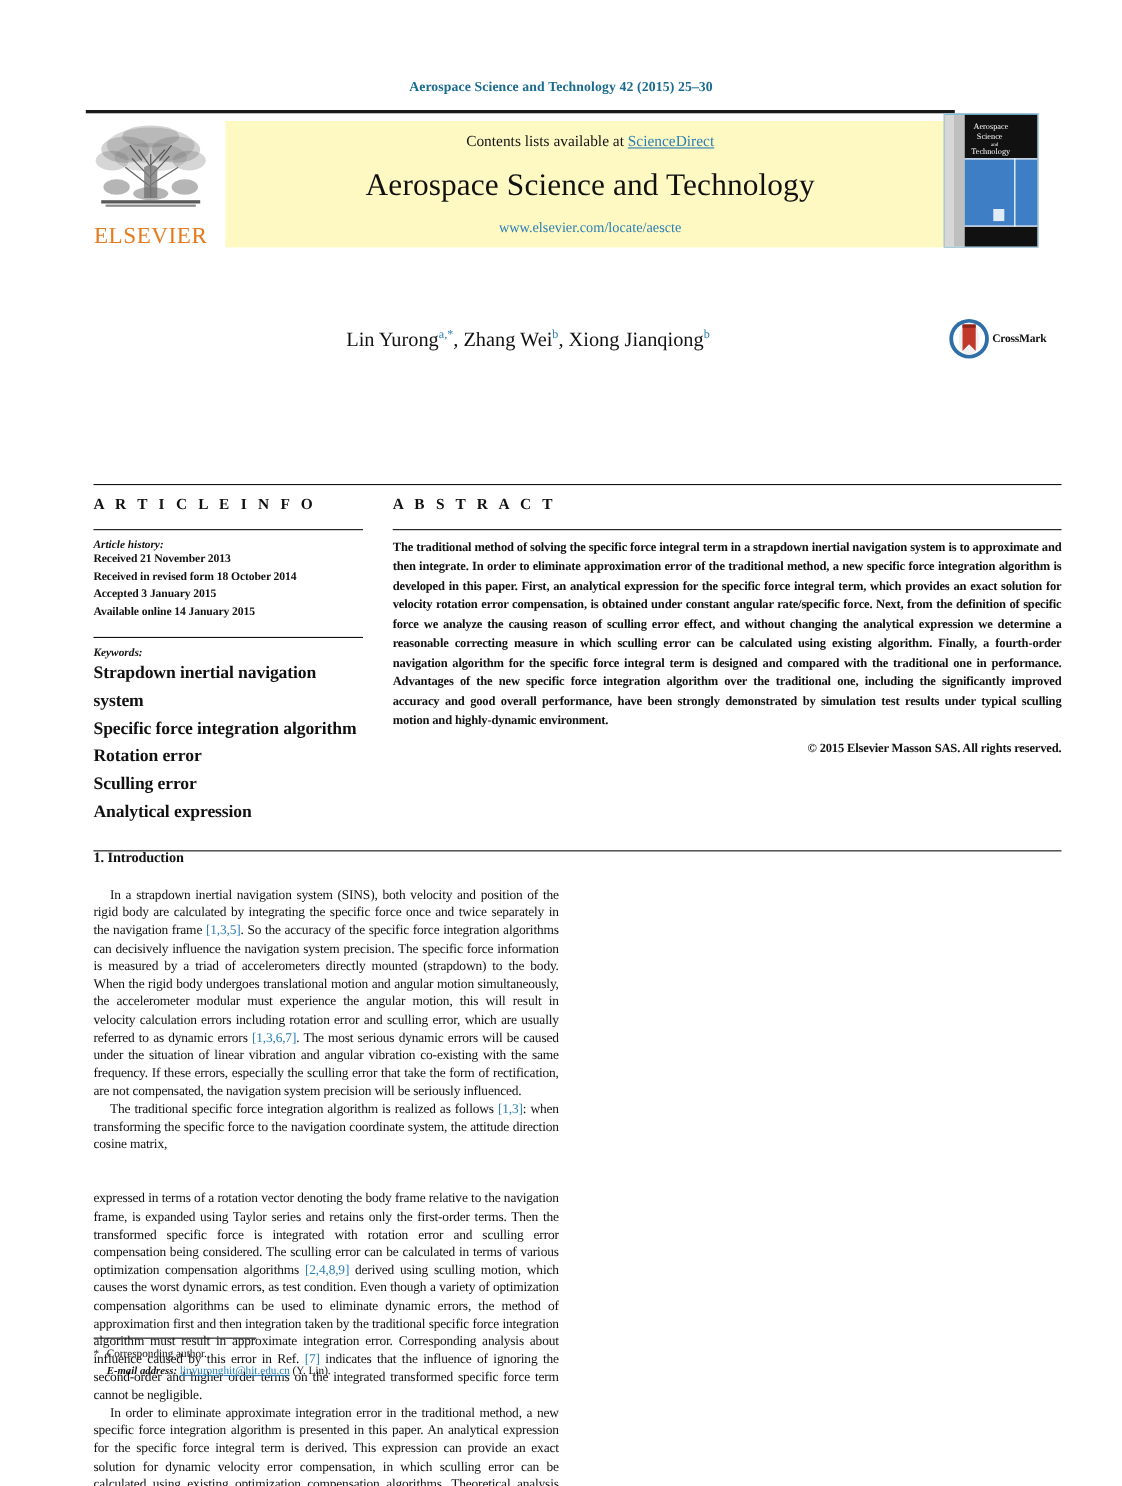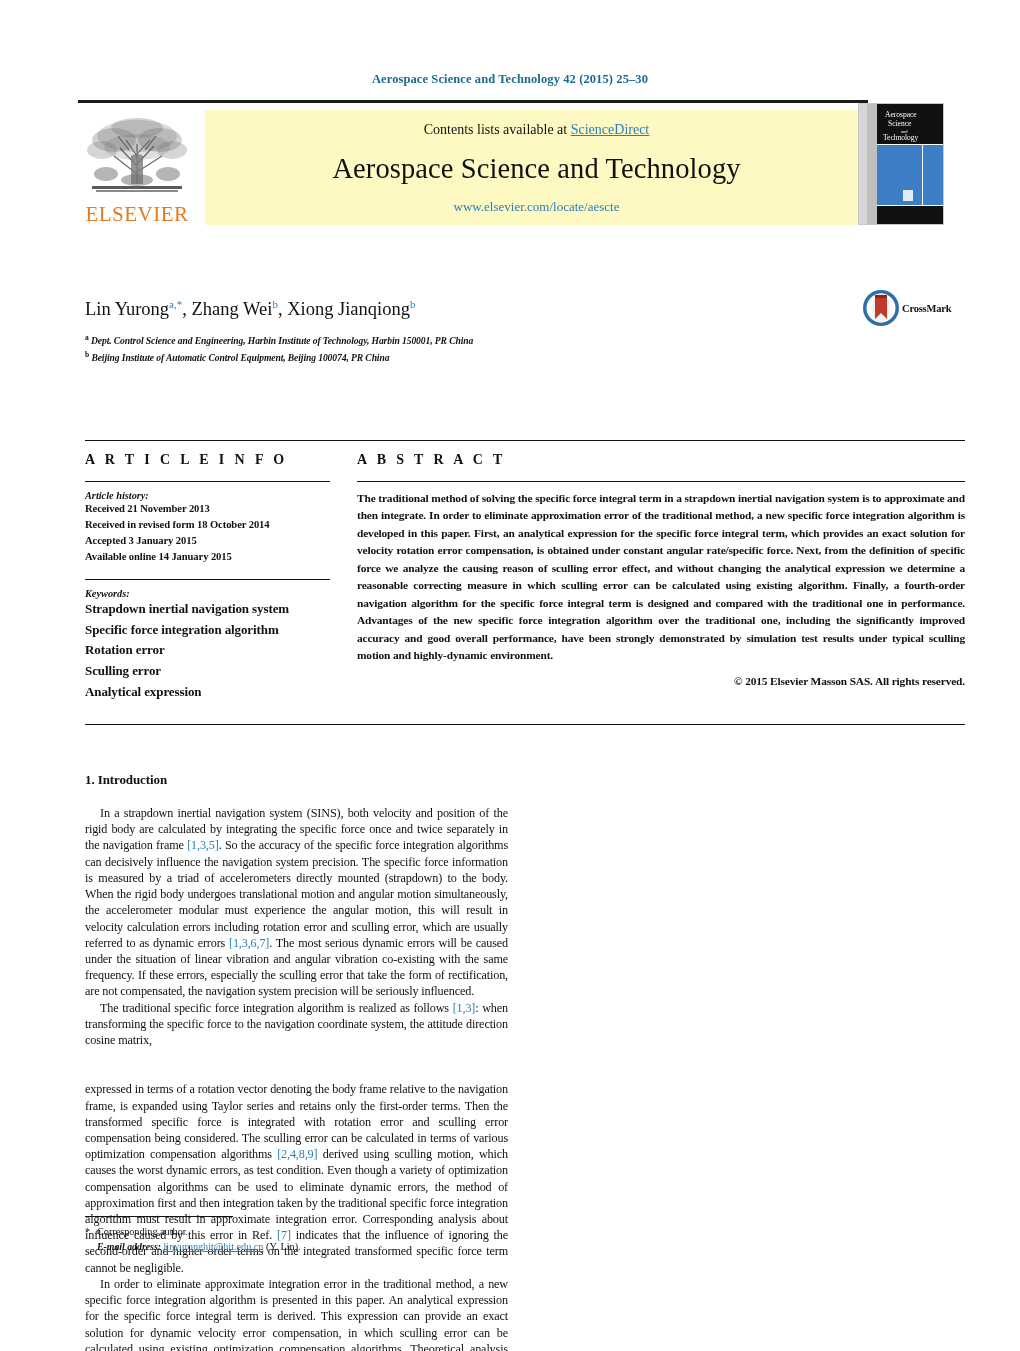--- a/index.html
+++ b/index.html
@@ -27,21 +27,21 @@
 
   
   .masthead {
     position: absolute; top: 100px; left: 78px; width: 866px; height: 128px;
   }
   .mast-rule {
     position: absolute; top: 0; left: 0; width: 790px; height: 3px; background: #1a1a1a;
   }
   .elsevier-logo {
     position: absolute; top: 10px; left: 0; width: 118px; height: 115px;
-    display: flex; flex-direction: column; align-items: center; justify-content: flex-end;
+    display: flex; flex-direction: column; align-items: center; justify-content: space-between;
   }
   .tree { width: 106px; height: 88px; display:block; }
   .elsevier-word {
     font-family: "Liberation Serif", serif;
     font-size: 21px; letter-spacing: .5px; color: #e87a1e;
     line-height: 1; margin-top: 2px; font-weight: 400;
   }
   .mast-box {
     position: absolute; top: 10px; left: 127px; width: 663px; height: 115px;
     background: #fef9c3; text-align: center;
@@ -58,21 +58,21 @@
     overflow: hidden;
   }
   .cover-inner { position: relative; width: 100%; height: 100%; }
 
   
   .title-block { position: absolute; top: 280px; left: 85px; width: 790px; }
   .paper-title {
     font-size: 25.5px; line-height: 1.22; color: #111; font-weight: 400;
     letter-spacing: -.1px;
   }
-  .authors { margin-top: 18px; font-size: 18.5px; color: #111; }
+  .authors { margin-top: 18px; font-size: 18.5px; color: #111; text-align: center; }
   .authors sup { font-size: 11px; color: #2a7fb5; vertical-align: super; }
   .authors .star { color: #2a7fb5; }
   .affils { margin-top: 12px; }
   .affil {
     font-size: 9.6px; font-style: italic; font-weight: bold; color: #111;
     line-height: 1.55; letter-spacing: -.1px;
   }
   .affil sup { font-style: normal; font-size: 7.5px; vertical-align: super; }
 
   .crossmark {
@@ -93,21 +93,21 @@
 
   .sec-head {
     font-size: 14px; font-weight: bold; letter-spacing: 3.4px; color: #111;
     margin-bottom: 13px;
   }
   .hr-thin { height: 1px; background: #111; width: 100%; margin: 0 0 8px 0; }
   .hr-thin.v2 { margin-top: 14px; }
 
   .info-label { font-size: 10.3px; font-style: italic; font-weight: bold; color: #111; }
   .info-line { font-size: 10.6px; font-weight: bold; color: #111; line-height: 1.52; letter-spacing: -.1px; }
-  .kw-line { font-size: 13px; font-weight: bold; color: #111; line-height: 1.58; letter-spacing: -.1px; }
+  .kw-line { font-size: 16px; font-weight: bold; color: #111; line-height: 1.58; letter-spacing: -.1px; }
 
   .abs-text {
     font-size: 11.4px; font-weight: bold; line-height: 1.53; color: #111;
     text-align: justify; letter-spacing: -.15px;
   }
   .abs-copy {
     margin-top: 11px; text-align: right;
     font-size: 11.4px; font-weight: bold; color: #111; letter-spacing: -.15px;
   }
   .rule-bot { width: 880px; height: 1px; background: #111; margin-top: 22px; }
@@ -212,24 +212,20 @@
           <text x="42" y="29" font-family="Liberation Serif, serif" font-size="4.5" fill="#ffffff">and</text>
           <text x="24" y="36" font-family="Liberation Serif, serif" font-size="7.5" fill="#ffffff">Technology</text>
           <rect x="44" y="86" width="10" height="11" fill="#ffffff" opacity=".85"></rect>
         </svg>
       </div>
     </div>
   </div>
 
   <div class="title-block">
     <div class="authors">Lin Yurong<sup>a,<span class="star">*</span></sup>, Zhang Wei<sup>b</sup>, Xiong Jianqiong<sup>b</sup></div>
-    <div class="affils">
-      <div class="affil"><sup>a</sup> <span>Dept. Control Science and Engineering, Harbin Institute of Technology, Harbin 150001, PR China</span></div>
-      <div class="affil"><sup>b</sup> <span>Beijing Institute of Automatic Control Equipment, Beijing 100074, PR China</span></div>
-    </div>
   </div>
 
   <div class="crossmark">
     <svg class="cm-badge" viewBox="0 0 38 38">
       <circle cx="19" cy="19" r="18" fill="#2f6fa8"></circle>
       <circle cx="19" cy="19" r="14.5" fill="#ffffff"></circle>
       <ellipse cx="19" cy="19" rx="9.5" ry="14.5" fill="#f1f1f1"></ellipse>
       <path d="M13 6 L25 6 L25 30 L19 24 L13 30 Z" fill="#c0392b"></path>
       <path d="M13 6 L25 6 L25 9 L13 9 Z" fill="#8e2419"></path>
     </svg>

